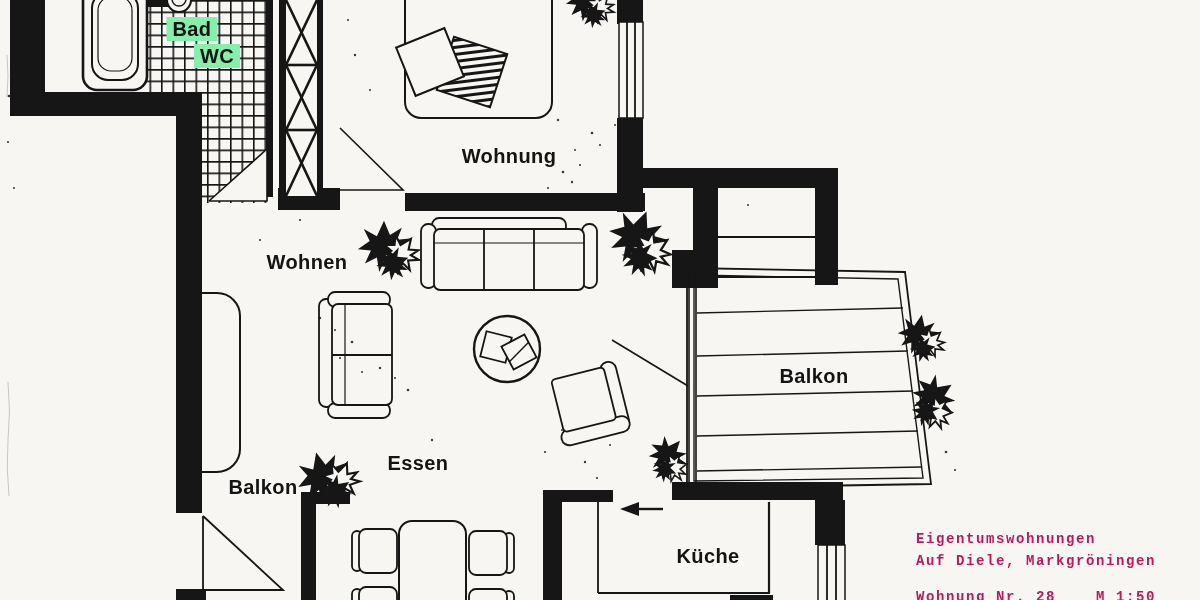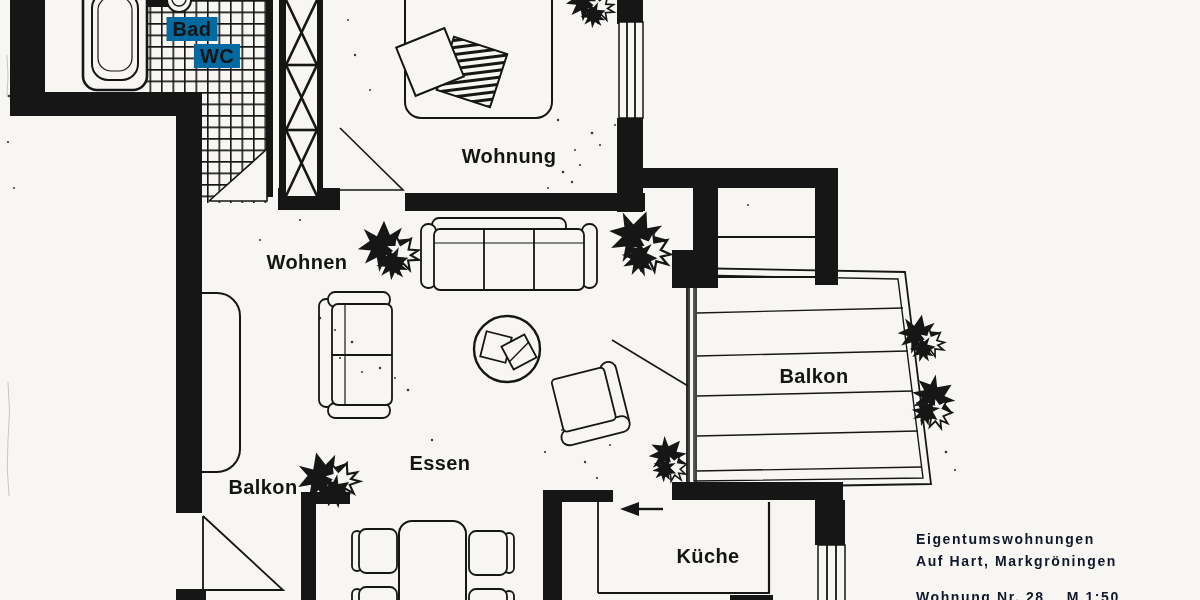--- a/index.html
+++ b/index.html
@@ -6,24 +6,24 @@
   .page{
     position:relative;width:1200px;height:600px;overflow:hidden;
     background:#f7f6f2;font-family:"Liberation Sans",sans-serif;
   }
   .plan-svg{position:absolute;left:0;top:0;}
   .lbl{
     position:absolute;transform:translate(-50%,-50%);
     font-weight:bold;font-size:20px;color:#141414;
     letter-spacing:.4px;white-space:nowrap;line-height:1;
   }
-  .lbl.boxed{background:#0369a1;padding:2px 6px;}
+  .lbl.boxed{background:#86efac;padding:2px 6px;}
   .tb-line{
-    position:absolute;left:916px;color:#0f172a;
-    font-family:Liberation Sans, sans-serif;font-weight:bold;
+    position:absolute;left:916px;color:#be185d;
+    font-family:Liberation Mono, monospace;font-weight:bold;
     font-size:14px;letter-spacing:1.6px;white-space:pre;line-height:16px;
   }
 </style>
 </head>
 <body>
 
 <div class="page">
 
 <svg class="plan-svg" width="1200" height="600" viewBox="0 0 1200 600">
   <defs>
@@ -280,24 +280,24 @@
   <g stroke="#161616" opacity="0.22" fill="none">
     <path d="M8,382 q3,30 0,58 q-2,28 1,56"></path>
     <path d="M7,55 q2,20 0,42"></path>
   </g>
 </svg>
 
 <div class="lbl boxed" style="left:192px;top:29px">Bad</div>
 <div class="lbl boxed" style="left:217px;top:56px">WC</div>
 <div class="lbl" style="left:509px;top:156px">Wohnung</div>
 <div class="lbl" style="left:307px;top:262px">Wohnen</div>
-<div class="lbl" style="left:440px;top:463px">Essen</div>
+<div class="lbl" style="left:418px;top:463px">Essen</div>
 <div class="lbl" style="left:263px;top:487px">Balkon</div>
 <div class="lbl" style="left:708px;top:556px">Küche</div>
 <div class="lbl" style="left:814px;top:376px">Balkon</div>
 
 <div>
   <div class="tb-line" style="top:531px">Eigentumswohnungen</div>
-  <div class="tb-line" style="top:553px">Auf Hart, Markgröningen</div>
+  <div class="tb-line" style="top:553px">Auf Diele, Markgröningen</div>
   <div class="tb-line" style="top:589px">Wohnung Nr. 28    M 1:50</div>
 </div>
 
 </div>
 
 </body></html>

